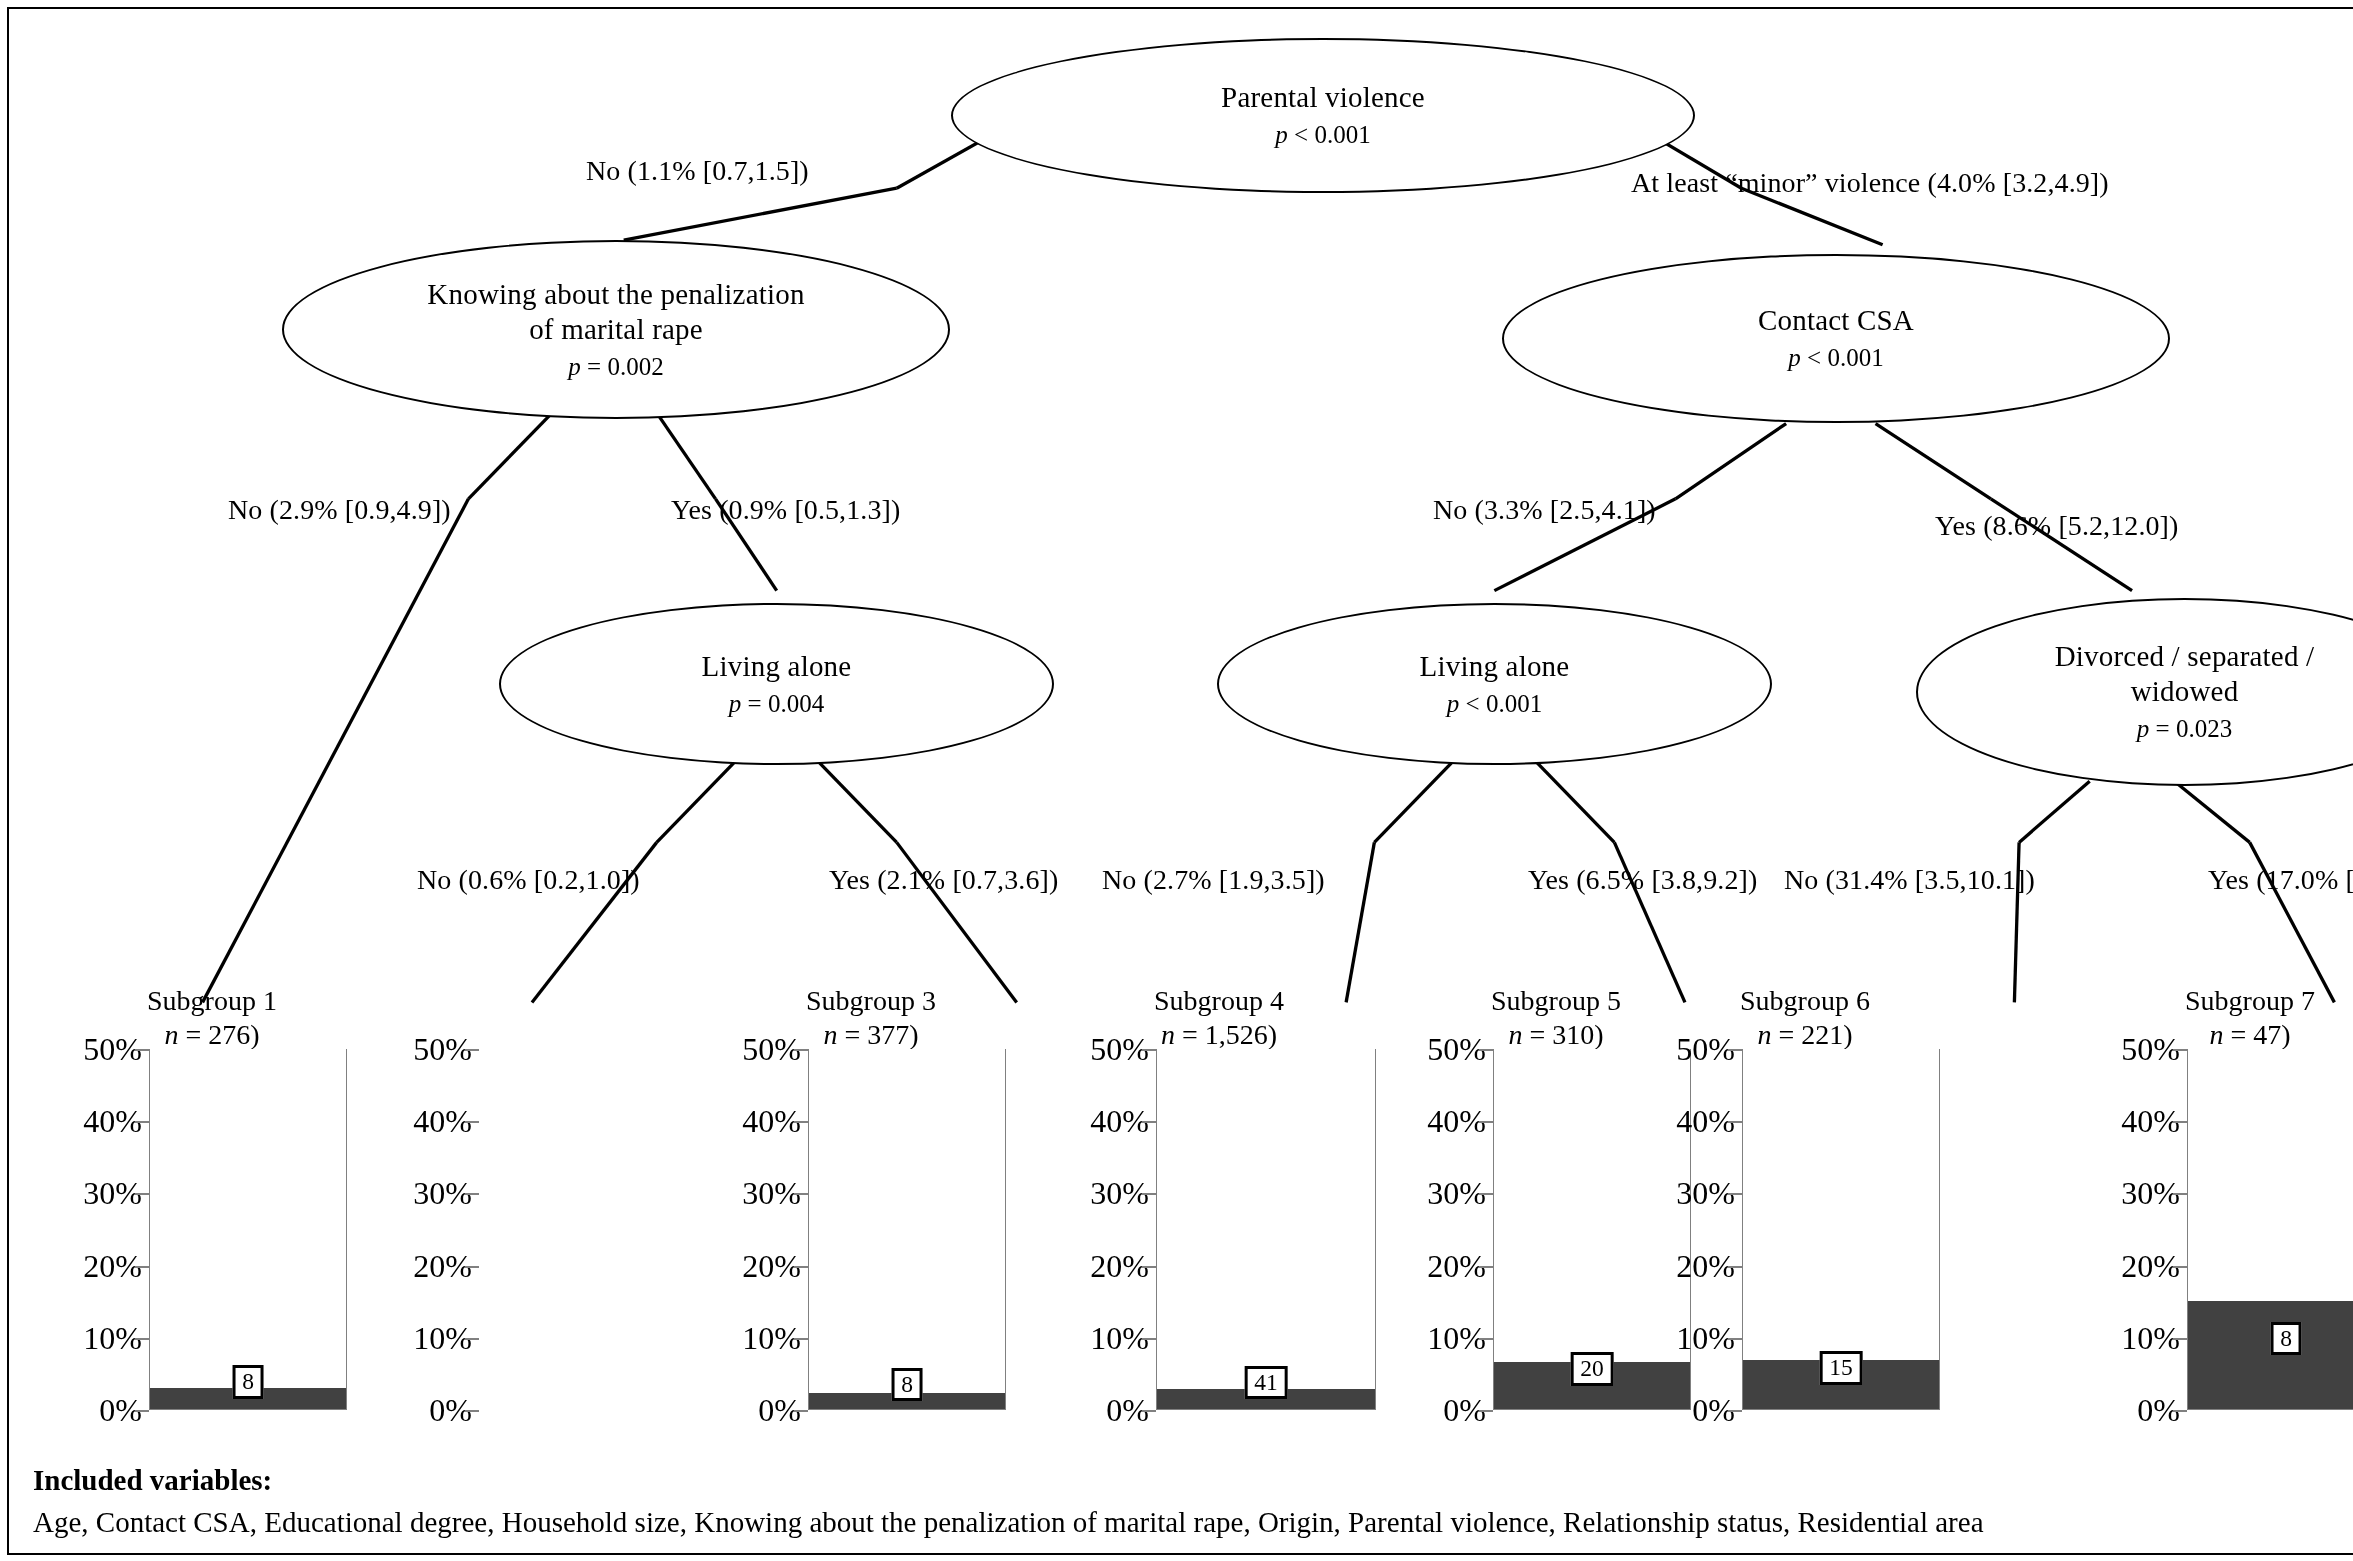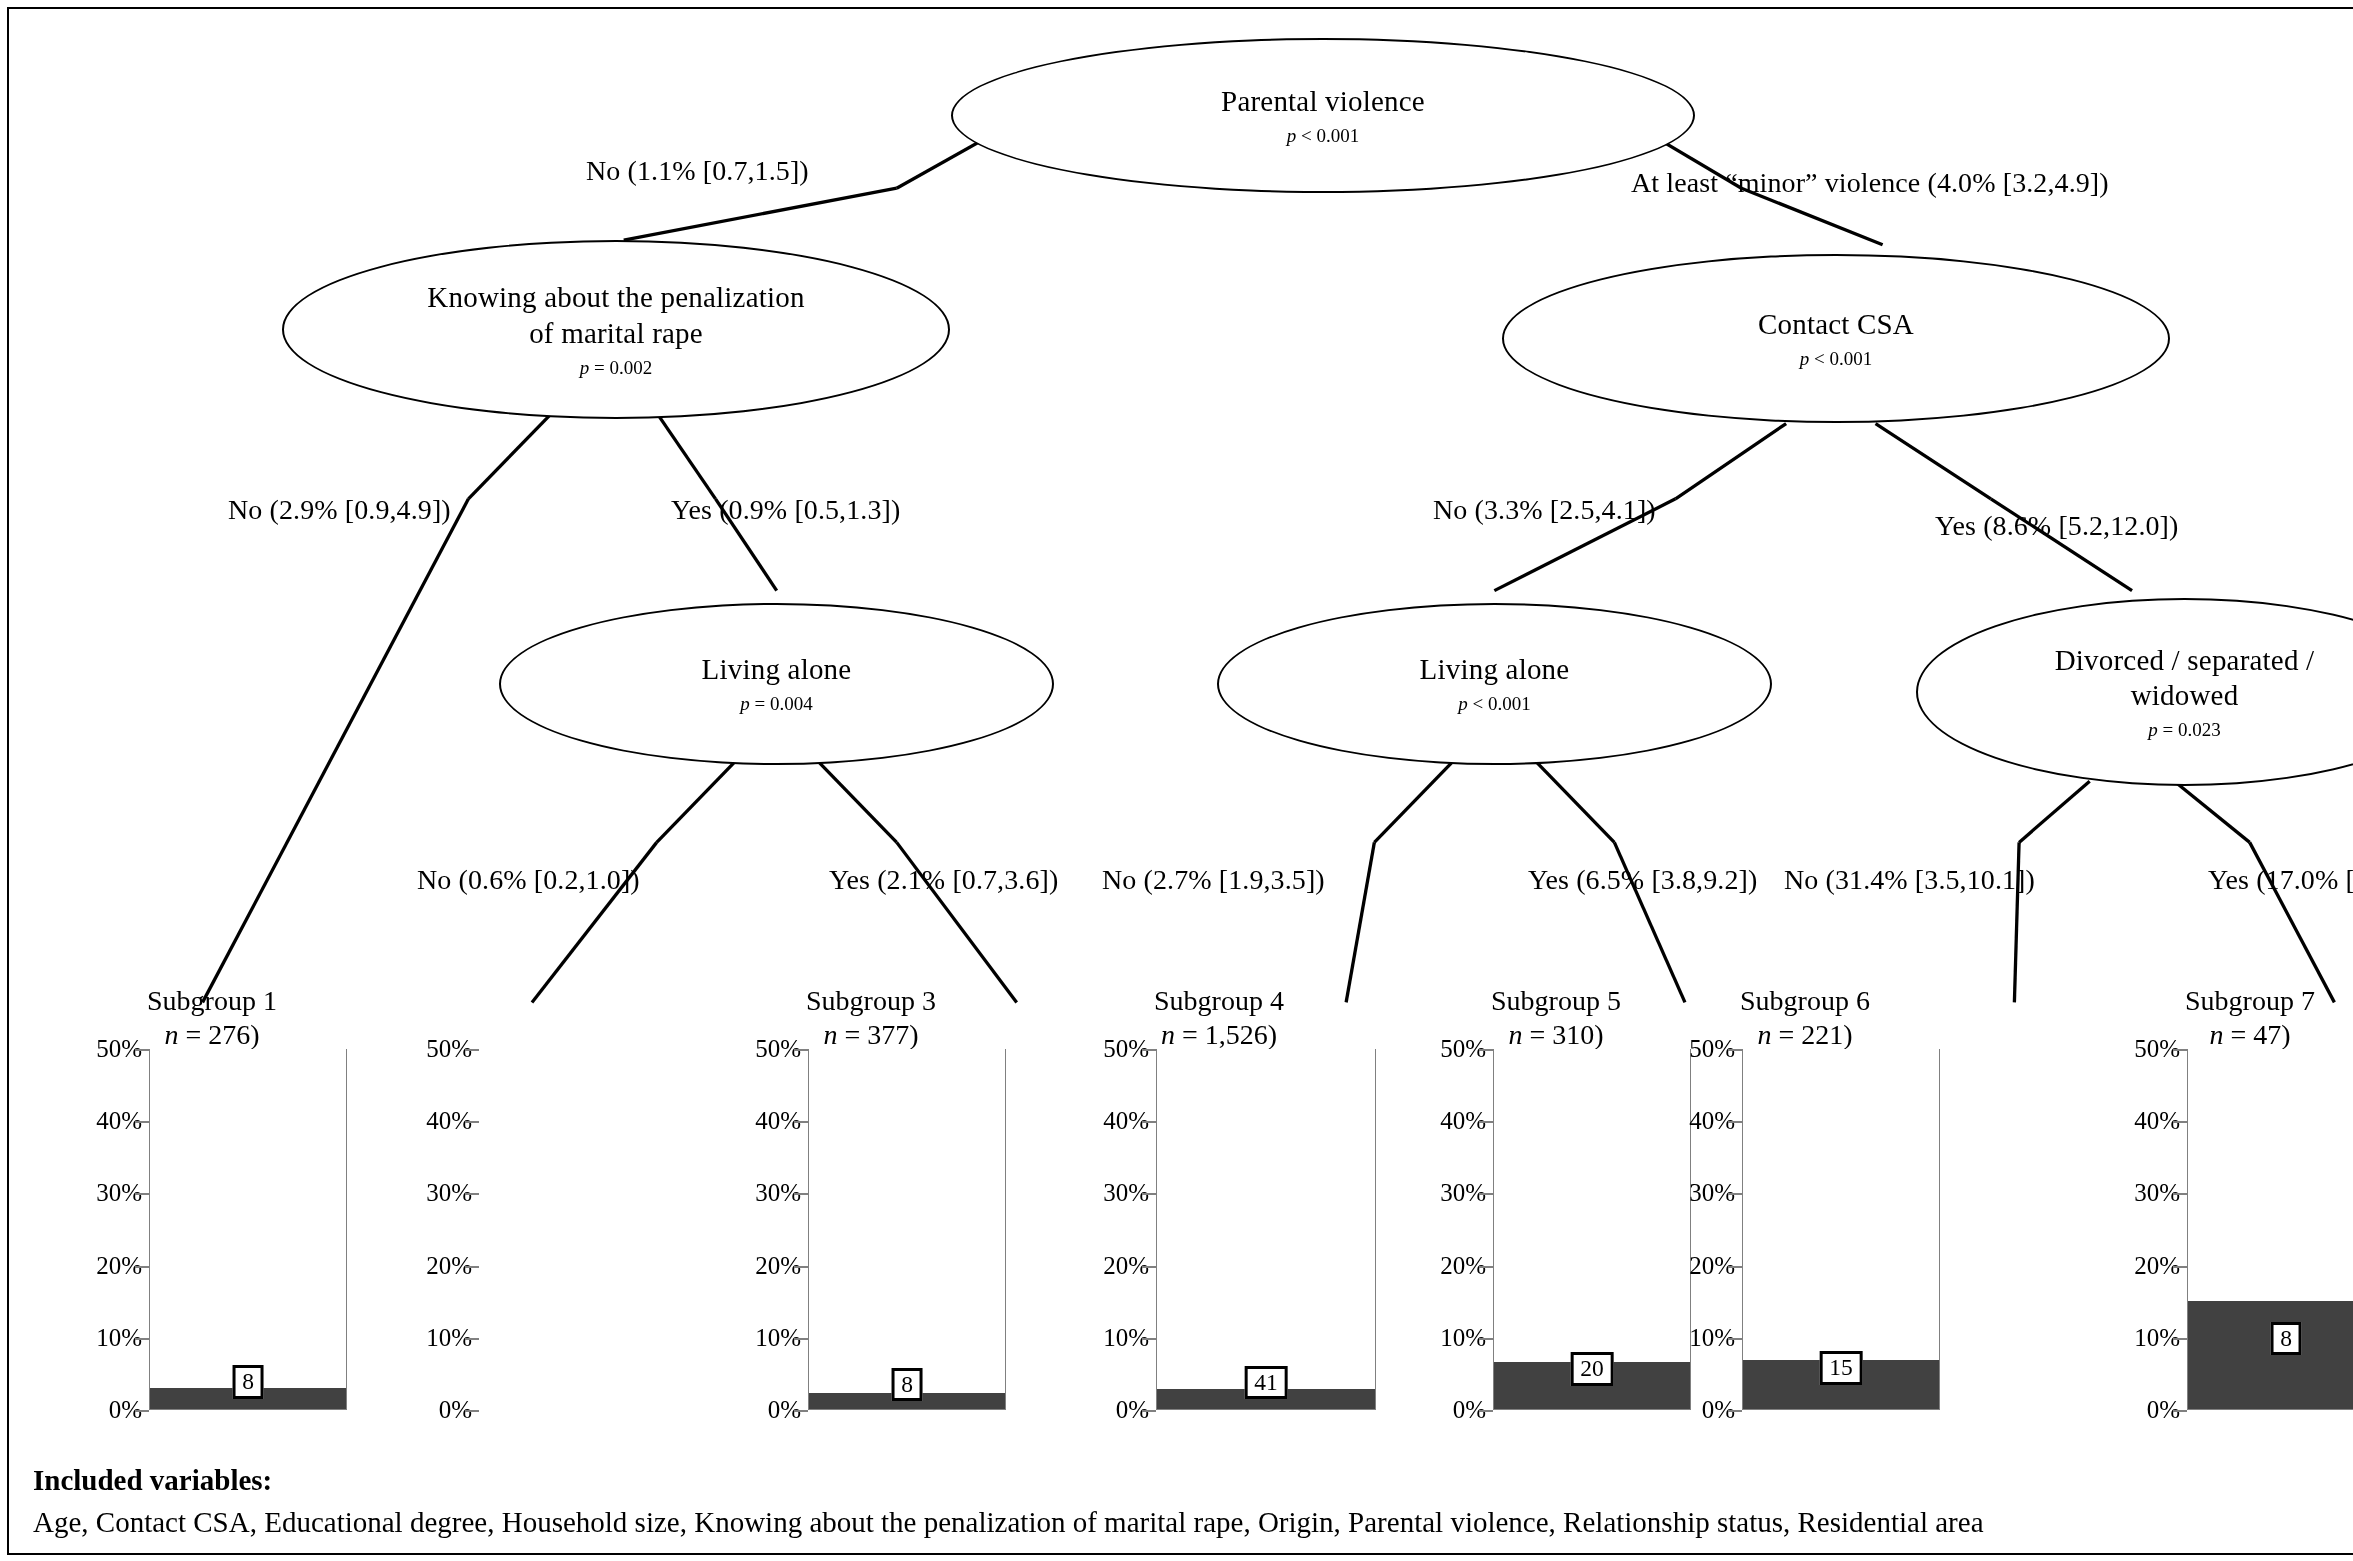--- a/index.html
+++ b/index.html
@@ -6,38 +6,38 @@
   body{font-family:"Liberation Serif","DejaVu Serif",serif;color:#000;}
   .page{position:relative;width:2504px;height:1561px;background:#fff;box-sizing:border-box;}
   .frame{position:absolute;left:6.6px;top:6.6px;width:2491px;height:1548px;border:2.4px solid #000;box-sizing:border-box;}
 
   .tree-svg{position:absolute;left:0;top:0;width:2504px;height:1561px;pointer-events:none;}
 
   
   .node{position:absolute;display:flex;flex-direction:column;align-items:center;justify-content:center;
         border:2.8px solid #000;border-radius:50%;background:#fff;text-align:center;box-sizing:border-box;}
   .node .nlabel{font-size:29px;line-height:1.22;letter-spacing:0.2px;}
-  .node .npval{font-size:19px;line-height:1.22;margin-top:4.7px;}
+  .node .npval{font-size:25px;line-height:1.22;margin-top:4.7px;}
   .node .npval i{font-style:italic;}
 
   
   .edge-label{position:absolute;font-size:28px;white-space:nowrap;letter-spacing:0.1px;}
 
   
   .sg{position:absolute;bottom:0;}
   .sg-title{position:absolute;left:0;width:100%;text-align:center;font-size:28px;line-height:1.2;white-space:nowrap;}
   .sg-title .nline{display:block;}
   .sg-title .nline i{font-style:italic;}
   .plot{position:absolute;background:#fff;border-left:1.9px solid #808080;border-right:1.9px solid #808080;
         border-bottom:1.9px solid #808080;box-sizing:border-box;}
   .bar{position:absolute;left:0;right:0;bottom:0;background:#414141;}
   .cntbox{position:absolute;left:50%;transform:translateX(-50%);background:#fff;border:3.3px solid #000;
           display:flex;align-items:center;justify-content:center;font-size:23.5px;line-height:1;
           box-sizing:border-box;padding:1.9px 6.6px;min-width:26px;}
-  .ylab{position:absolute;right:0;transform:translateY(-50%);font-size:25px;white-space:nowrap;text-align:right;}
+  .ylab{position:absolute;right:0;transform:translateY(-50%);font-size:32px;white-space:nowrap;text-align:right;}
   .ytick{position:absolute;height:1.9px;background:#808080;}
 
   
   .footer{position:absolute;left:33px;bottom:19px;width:2424px;}
   .footer .f-head{font-size:29px;font-weight:bold;line-height:1.35;}
   .footer .f-body{font-size:29px;line-height:1.35;margin-top:2.8px;}
 </style>
 </head>
 <body>
 

